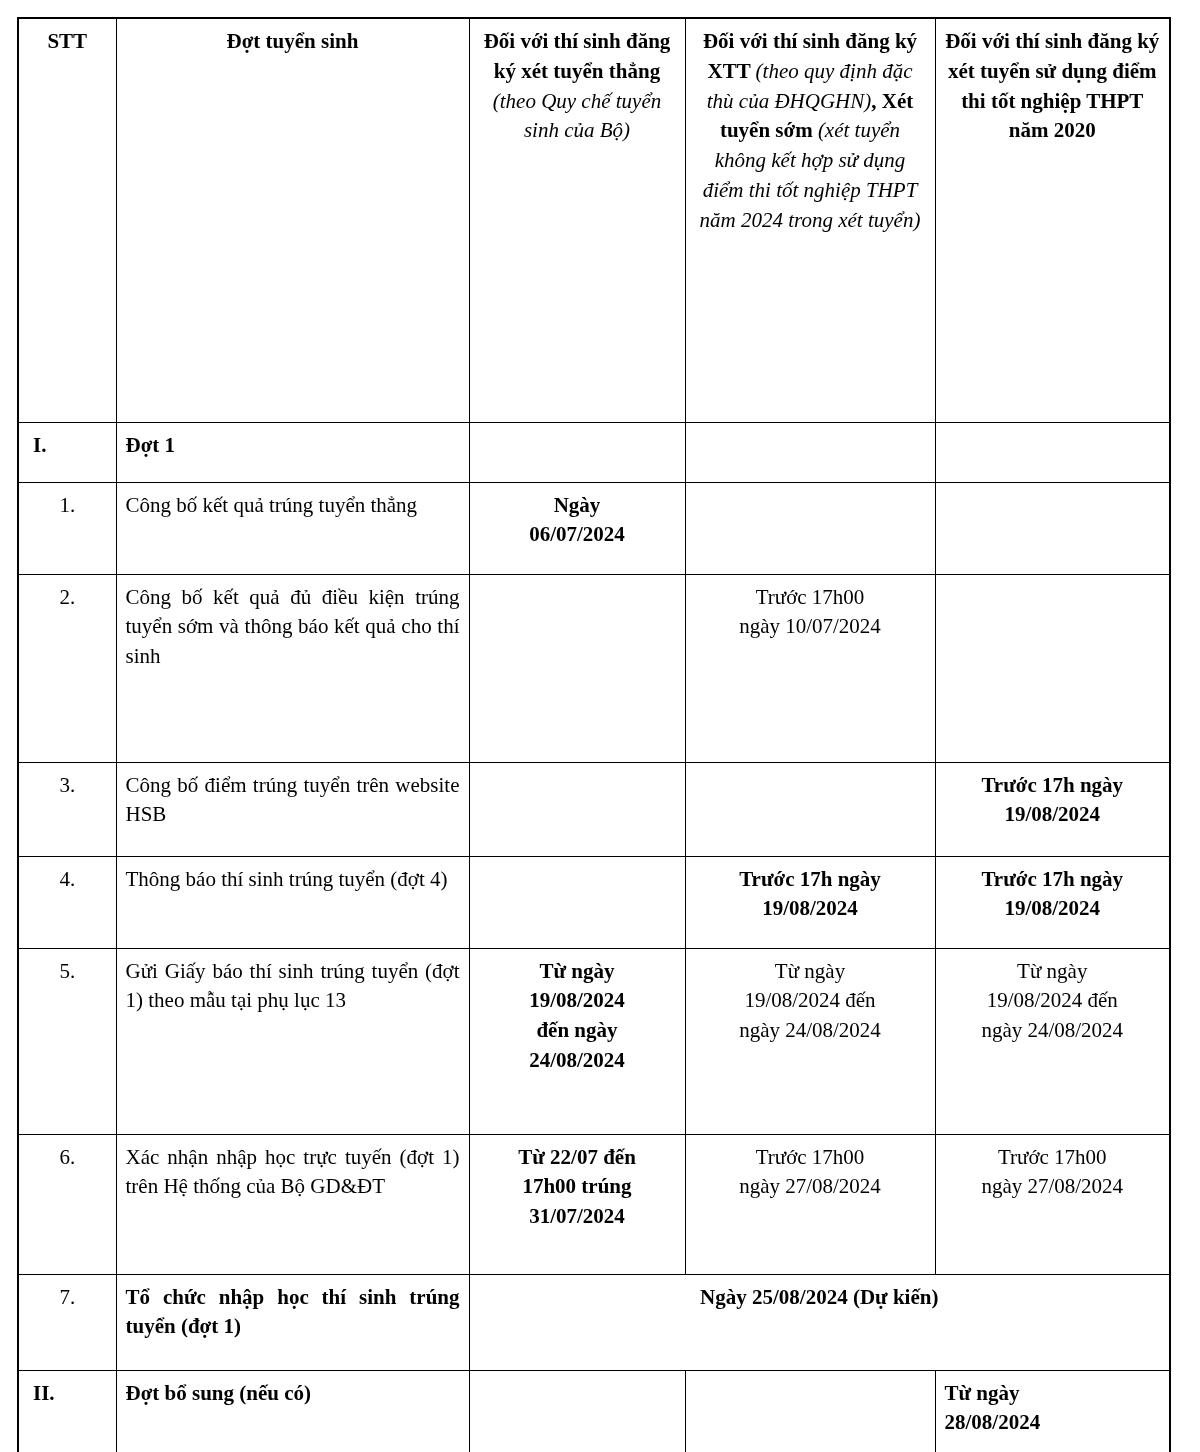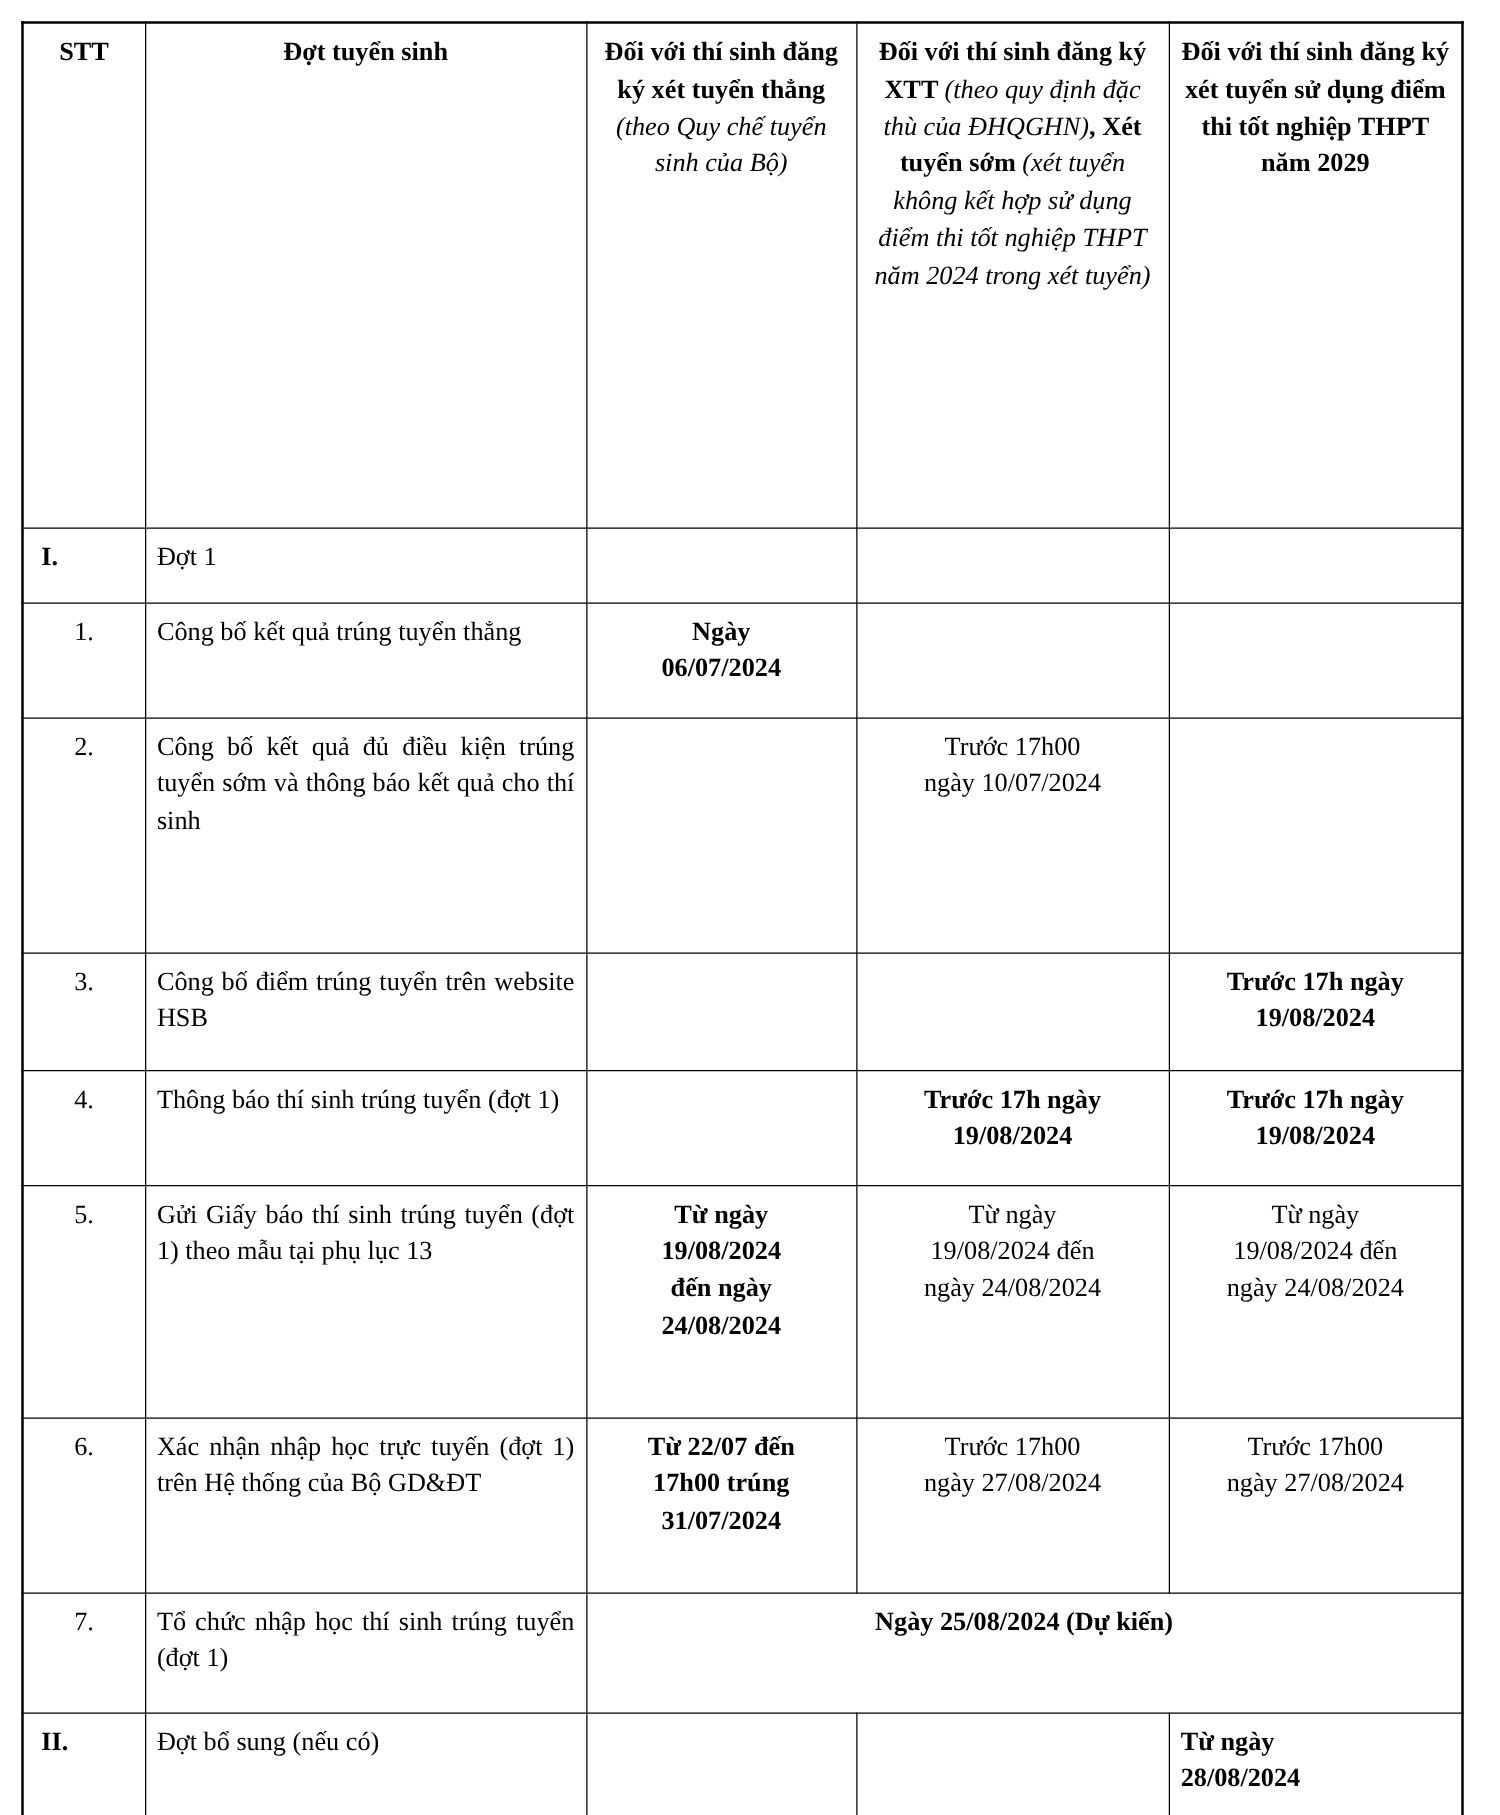--- a/index.html
+++ b/index.html
@@ -68,21 +68,21 @@
     padding-top: 8px;
   }
   td.stt.roman { text-align: left; font-weight: bold; padding-left: 14px; }
 
   td.task {
     text-align: justify;
     text-justify: inter-word;
     vertical-align: top;
     hyphens: none;
   }
-  td.task.bold { font-weight: normal; }
+  td.task.bold { font-weight: bold; }
   td.task > span { display: block; }
 
   td.val {
     text-align: center;
     vertical-align: middle;
   }
   td.val.top { vertical-align: top; font-weight: bold; }
   td.val.bold { font-weight: bold; }
   td.val.just {
     text-align: justify;
@@ -126,21 +126,21 @@
         <th>
           <span class="hdr-wrap">Đợt tuyển sinh</span>
         </th>
         <th>
           <span class="hdr-wrap"><span>Đối với thí sinh đăng ký xét tuyển thẳng </span><i>(theo Quy chế tuyển sinh của Bộ)</i></span>
         </th>
         <th>
           <span class="hdr-wrap"><span>Đối với thí sinh đăng ký XTT </span><i>(theo quy định đặc thù của ĐHQGHN)</i><span>, Xét tuyển sớm </span><i>(xét tuyển không kết hợp sử dụng điểm thi tốt nghiệp THPT năm 2024 trong xét tuyển)</i></span>
         </th>
         <th>
-          <span class="hdr-wrap">Đối với thí sinh đăng ký xét tuyển sử dụng điểm thi tốt nghiệp THPT năm 2029</span>
+          <span class="hdr-wrap">Đối với thí sinh đăng ký xét tuyển sử dụng điểm thi tốt nghiệp THPT năm 2020</span>
         </th>
       </tr>
     </thead>
 
     <tbody>
 
       <tr class="r-section">
         <td class="stt roman">I.</td>
         <td class="task bold">
             <span>Đợt 1</span>
@@ -185,21 +185,21 @@
         <td class="val empty"></td>
         <td class="val top">
           <span class="ln">Trước 17h ngày</span>
           <span class="ln">19/08/2024</span>
         </td>
       </tr>
 
       <tr class="r-4">
         <td class="stt">4.</td>
         <td class="task">
-            <span>Thông báo thí sinh trúng tuyển (đợt 1)</span>
+            <span>Thông báo thí sinh trúng tuyển (đợt 4)</span>
           </td>
         <td class="val empty"></td>
         <td class="val top">
           <span class="ln">Trước 17h ngày</span>
           <span class="ln">19/08/2024</span>
         </td>
         <td class="val top">
           <span class="ln">Trước 17h ngày</span>
           <span class="ln">19/08/2024</span>
         </td>

